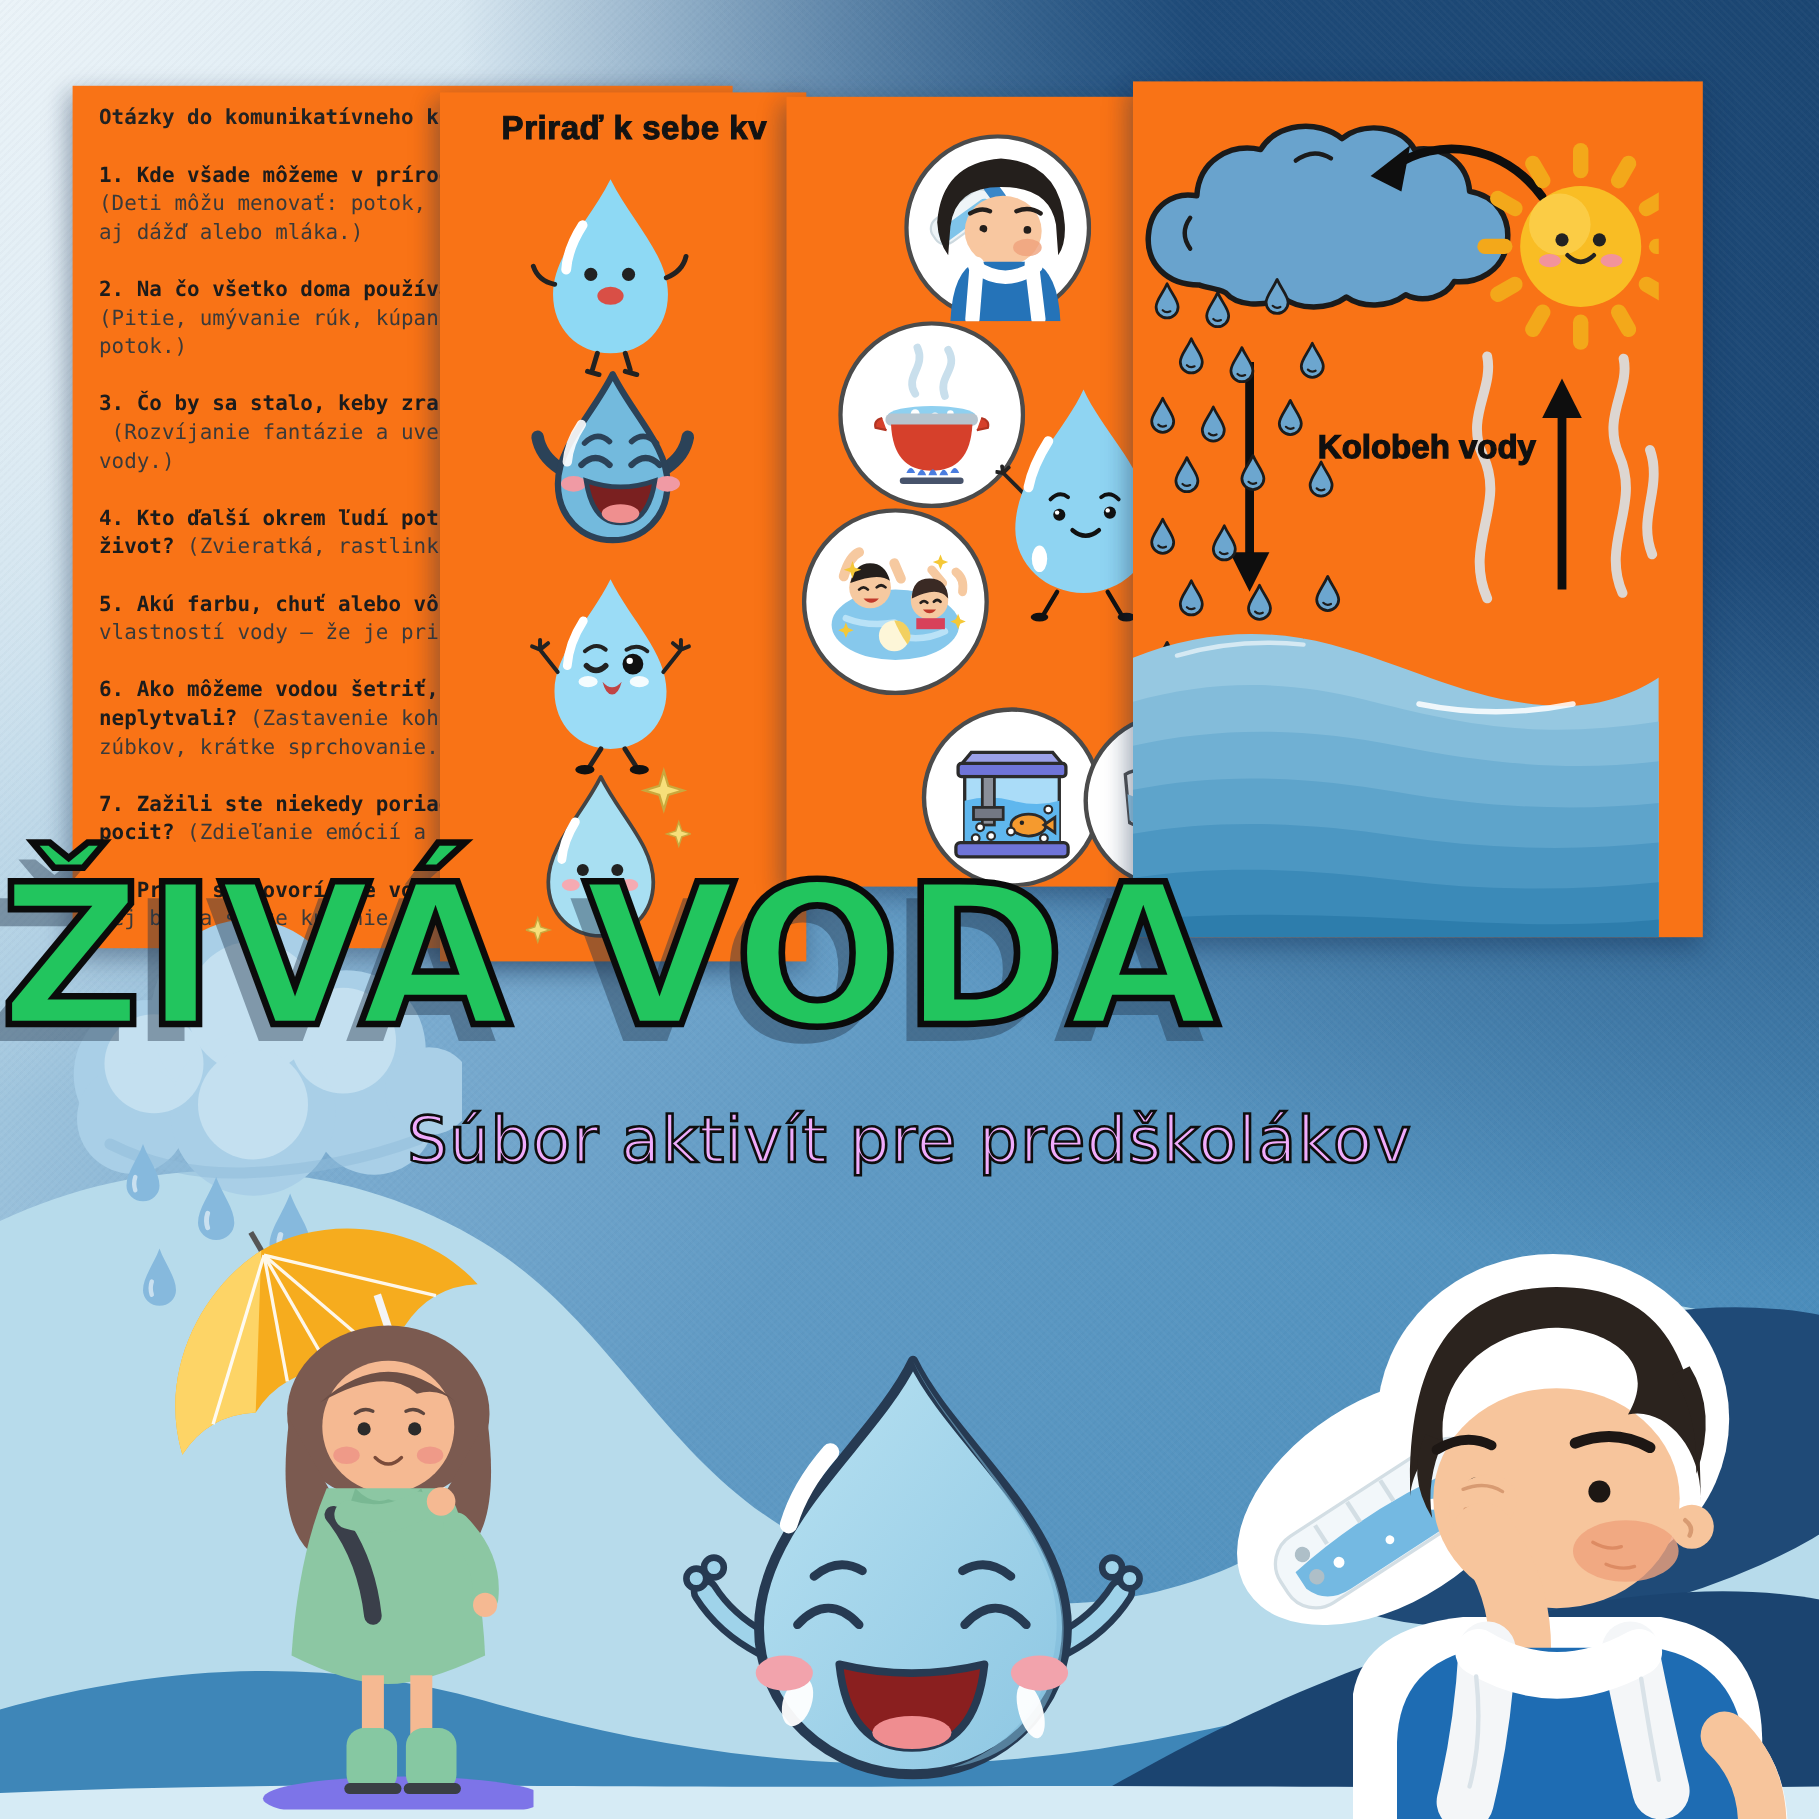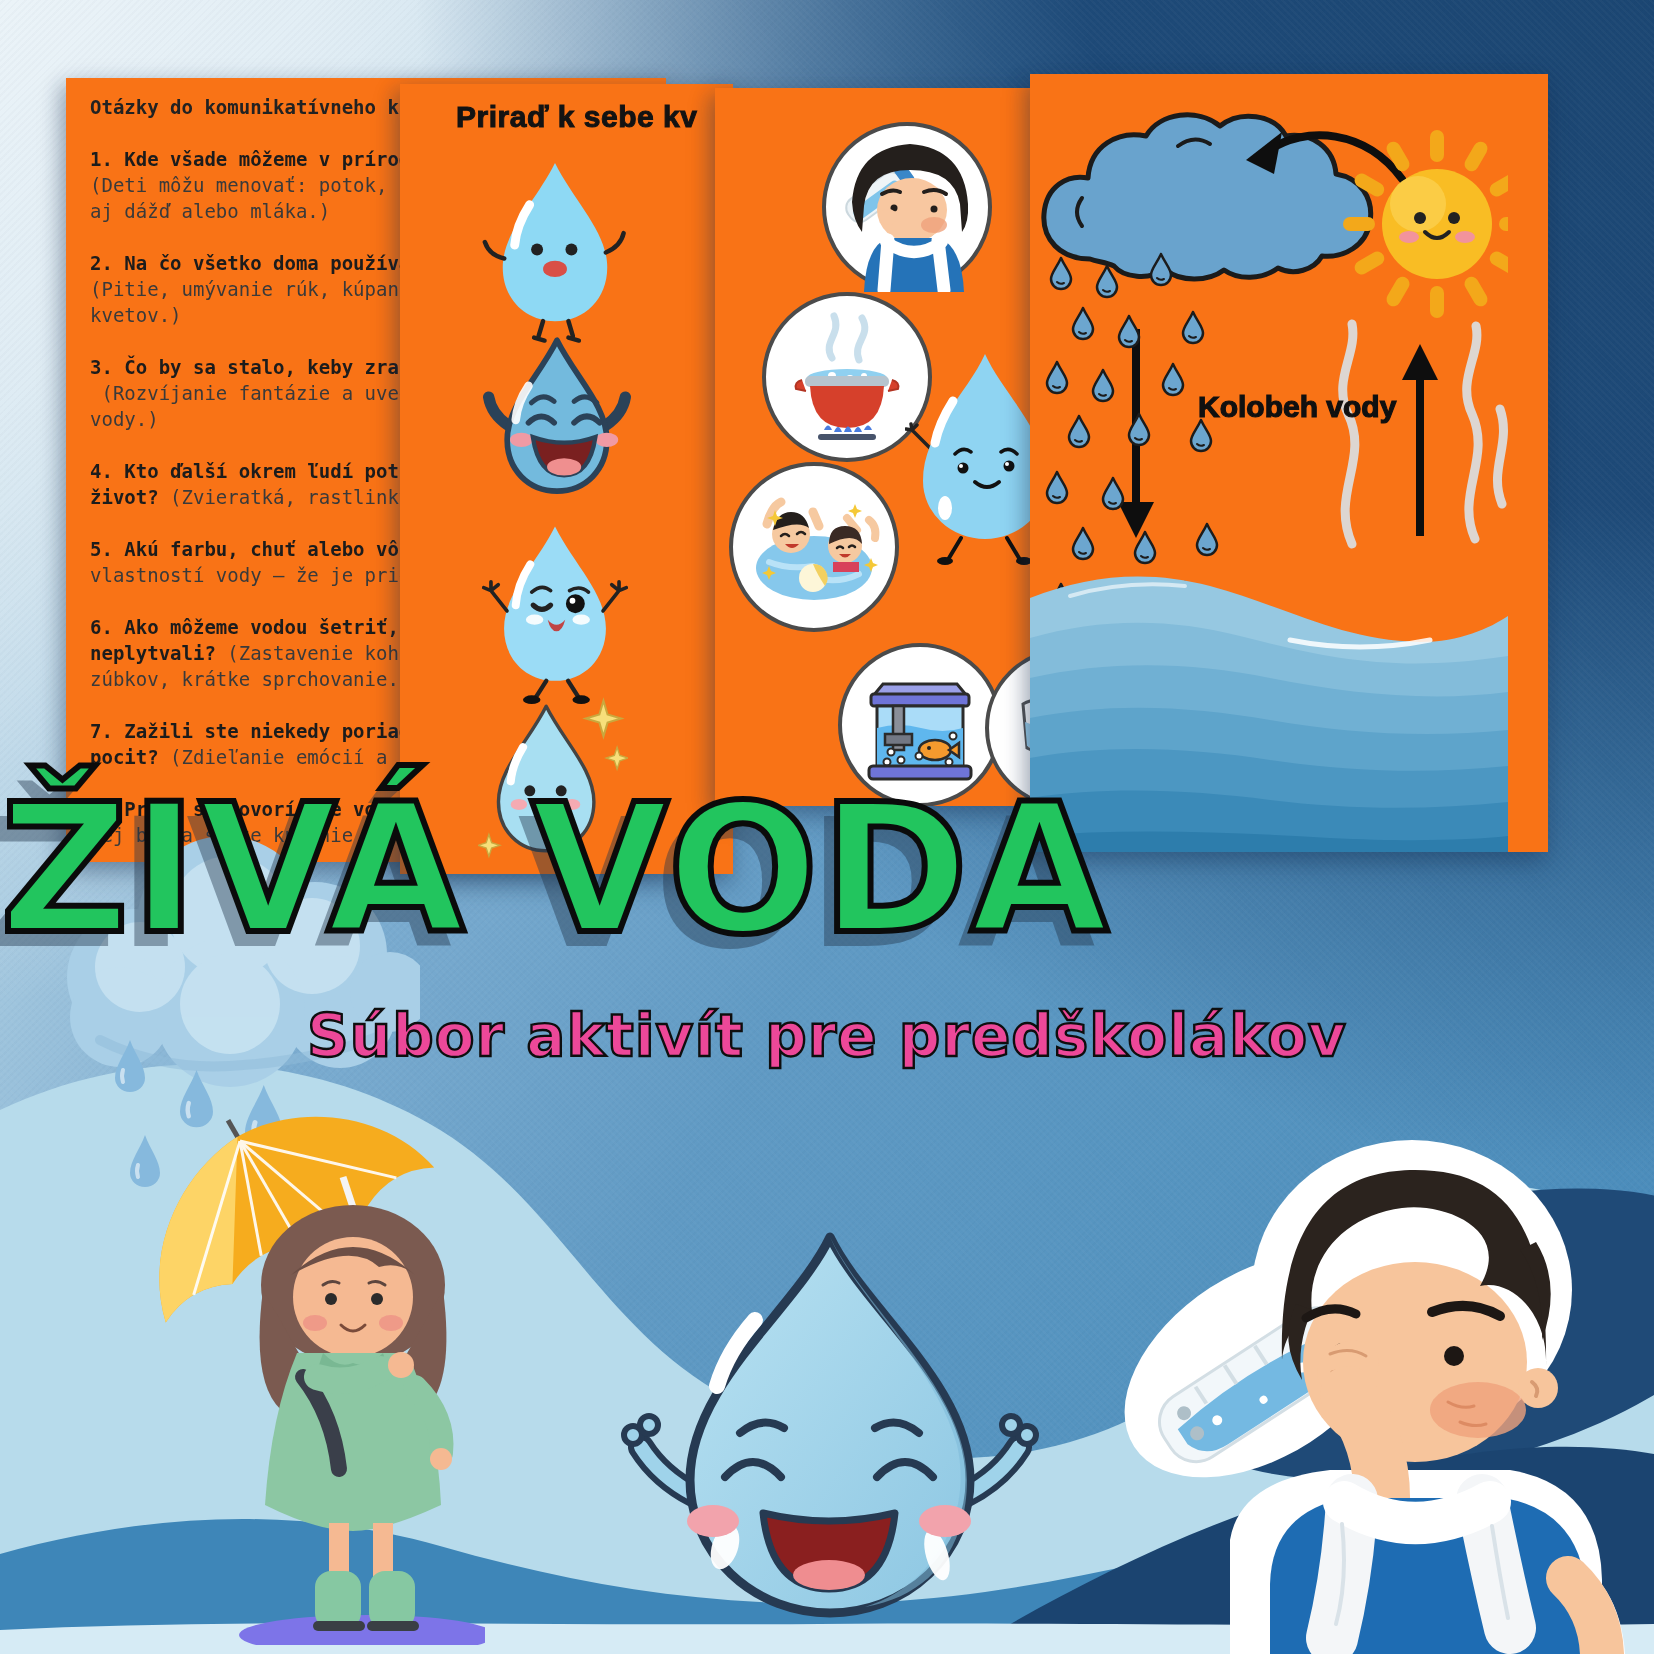--- a/index.html
+++ b/index.html
@@ -37,21 +37,21 @@
   .m-drop{position:absolute;}
   
   #cycle-label{position:absolute;left:168px;top:316px;font-size:30px;font-weight:bold;
     color:#101010;-webkit-text-stroke:1.2px #101010;white-space:pre;}
   
   #poster-title{left:0;top:772px;width:100%;text-align:left;z-index:20;
     font-family:"DejaVu Sans",sans-serif;font-weight:bold;font-size:178px;line-height:1.1;
     color:#22c55e;-webkit-text-stroke:6px #0b0b0b;letter-spacing:2px;
     text-shadow:-13px 15px 0 rgba(33,52,73,.42);}
   #poster-subtitle{left:0;top:1002px;width:100%;text-align:center;z-index:20;
-    font-family:"DejaVu Sans",sans-serif;font-weight:bold;font-size:58px;color:#ec4899;
+    font-family:"DejaVu Sans",sans-serif;font-weight:normal;font-size:58px;color:#f0abfc;
     -webkit-text-stroke:2.4px #0e0e0e;letter-spacing:1px;}
   
   #bg-waves{left:0;top:1014px;width:1654px;height:640px;z-index:2;}
   #wc-cloud{left:40px;top:812px;width:380px;height:300px;z-index:14;}
   #wc-drops{left:85px;top:1030px;width:250px;height:260px;z-index:14;}
   #girl{left:85px;top:1085px;width:400px;height:560px;z-index:15;}
   #big-drop{left:605px;top:1225px;width:450px;height:430px;z-index:16;}
   #boy-sticker{left:1080px;top:1110px;width:574px;height:544px;z-index:16;}
 </style>
 </head>
@@ -73,21 +73,21 @@
       <div class="q-head">Otázky do komunikatívneho k</div>
       <div id="q-paras">
           <div class="q-para">
             <div class="q-line"><span class="b">1. Kde všade môžeme v prírode</span></div>
             <div class="q-line"><span>(Deti môžu menovať: potok, rie</span></div>
             <div class="q-line"><span>aj dážď alebo mláka.)</span></div>
           </div>
           <div class="q-para">
             <div class="q-line"><span class="b">2. Na čo všetko doma používam</span></div>
             <div class="q-line"><span>(Pitie, umývanie rúk, kúpanie,</span></div>
-            <div class="q-line"><span>kvetov.)</span></div>
+            <div class="q-line"><span>potok.)</span></div>
           </div>
           <div class="q-para">
             <div class="q-line"><span class="b">3. Čo by sa stalo, keby zrazu</span></div>
             <div class="q-line"><span> (Rozvíjanie fantázie a uvedo</span></div>
             <div class="q-line"><span>vody.)</span></div>
           </div>
           <div class="q-para">
             <div class="q-line"><span class="b">4. Kto ďalší okrem ľudí potre</span></div>
             <div class="q-line"><span class="b">život?</span><span> (Zvieratká, rastlinky,</span></div>
           </div>

